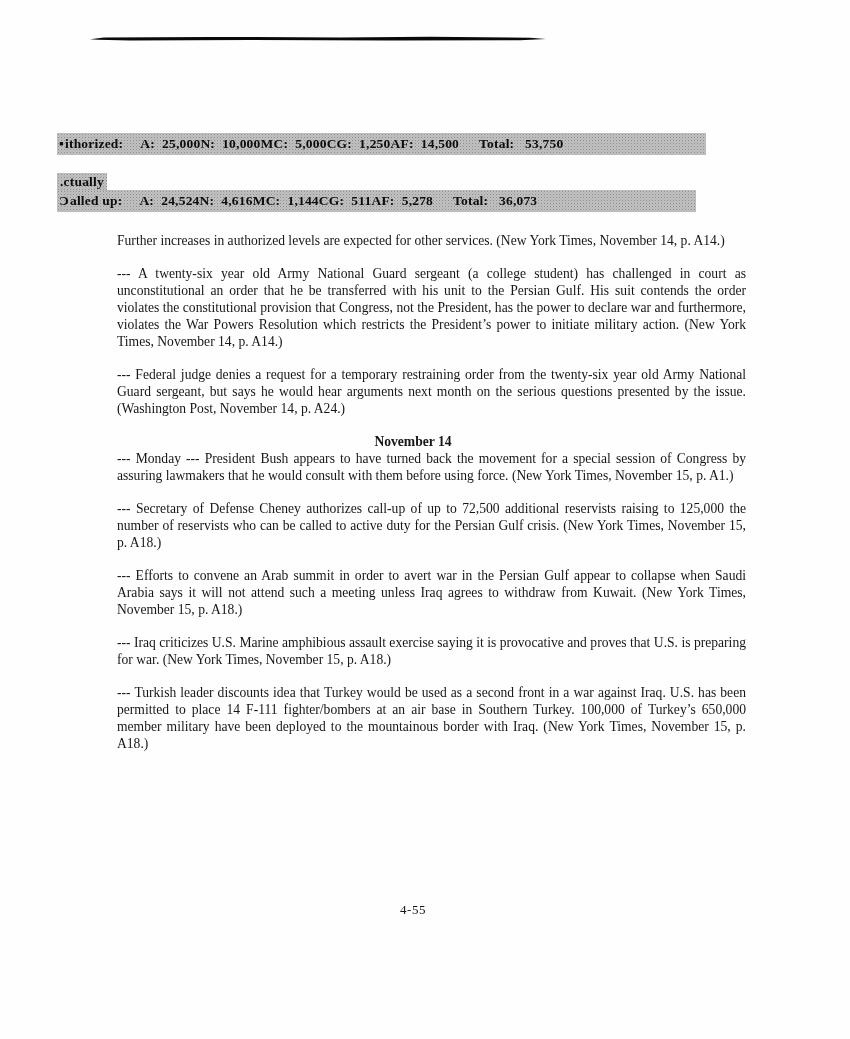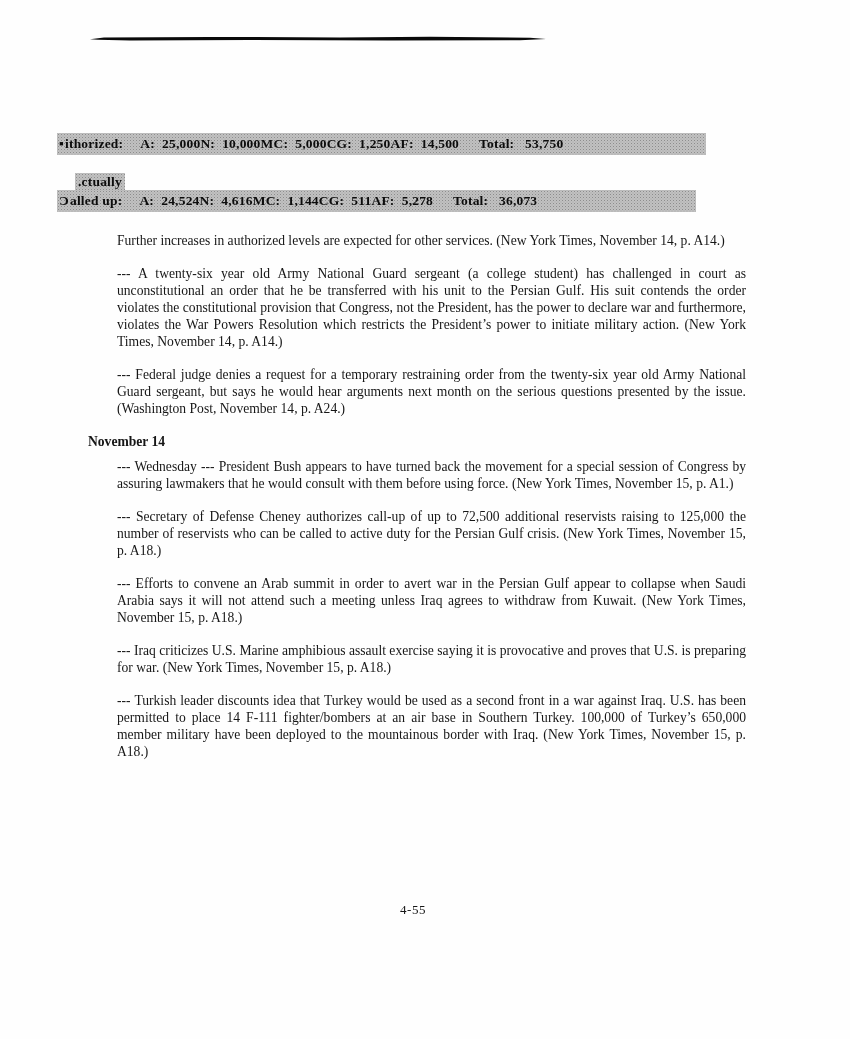--- a/index.html
+++ b/index.html
@@ -22,35 +22,35 @@
     background-image:
       radial-gradient(circle, #8d8d8d 0.6px, rgba(0,0,0,0) 0.8px),
       radial-gradient(circle, #a6a6a6 0.6px, rgba(0,0,0,0) 0.8px);
     background-size:3px 3px, 3px 3px;
     background-position:0 0, 1.5px 1.5px;
     font-weight:700; font-size:13.5px; color:#0c0c0c;
     display:flex; align-items:center; white-space:pre;
     letter-spacing:0.2px;
   }
   .row-authorized { left:57px; top:133px; height:22px; width:647px; padding-left:2px; }
-  .row-actually  { left:57px; top:173px; height:17px; width:47px;  padding-left:3px;margin-left:18px; }
+  .row-actually  { left:57px; top:173px; height:17px; width:47px;  padding-left:3px; }
   .row-called    { left:57px; top:190px; height:22px; width:637px; padding-left:2px; }
   .hl-row .mark { margin-right:1px; }
   .hl-row .lbl  { margin-right:17px; }
   .hl-row .cell { }
   .hl-row .total { margin-left:20px; }
 
   
   .content {
     position:absolute; left:80px; top:232px; width:666px;
     font-size:13.6px; line-height:17px; text-align:justify;
   }
   .content p { margin:0 0 16px 0; padding-left:37px; }
   .content h2.section {
-    font-size:13.6px; font-weight:700; margin:8px; padding:0; text-align:left;
+    font-size:13.6px; font-weight:700; margin:0; padding:0; text-align:center;
   }
   .u { text-decoration-thickness:1px; text-underline-offset:2px; }
 
   .page-number {
     position:absolute; left:80px; top:902px; width:666px;
     text-align:center; font-size:13px; letter-spacing:0.5px;
   }
 </style>
 </head>
 <body>
@@ -85,21 +85,21 @@
     <span class="cell">CG:  511</span>
     <span class="cell">AF:  5,278</span>
     <span class="total">Total:   36,073</span>
   </div>
 
   <div class="content">
     <p><span>Further increases in authorized levels are expected for other services. (</span><span class="u">New York Times</span><span>, November 14, p. A14.)</span></p>
     <p><span>--- A twenty-six year old Army National Guard sergeant (a college student) has challenged in court as unconstitutional an order that he be transferred with his unit to the Persian Gulf. His suit contends the order violates the constitutional provision that Congress, not the President, has the power to declare war and furthermore, violates the War Powers Resolution which restricts the President’s power to initiate military action. (</span><span class="u">New York Times</span><span>, November 14, p. A14.)</span></p>
     <p><span>--- Federal judge denies a request for a temporary restraining order from the twenty-six year old Army National Guard sergeant, but says he would hear arguments next month on the serious questions presented by the issue. (</span><span class="u">Washington Post</span><span>, November 14, p. A24.)</span></p>
     <h2 class="section">November 14</h2>
-    <p><span>--- Wednesday --- President Bush appears to have turned back the movement for a special session of Congress by assuring lawmakers that he would consult with them before using force. (</span><span class="u">New York Times</span><span>, November 15, p. A1.)</span></p>
+    <p><span>--- Monday --- President Bush appears to have turned back the movement for a special session of Congress by assuring lawmakers that he would consult with them before using force. (</span><span class="u">New York Times</span><span>, November 15, p. A1.)</span></p>
     <p><span>--- Secretary of Defense Cheney authorizes call-up of up to 72,500 additional reservists raising to 125,000 the number of reservists who can be called to active duty for the Persian Gulf crisis. (</span><span class="u">New York Times</span><span>, November 15, p. A18.)</span></p>
     <p><span>--- Efforts to convene an Arab summit in order to avert war in the Persian Gulf appear to collapse when Saudi Arabia says it will not attend such a meeting unless Iraq agrees to withdraw from Kuwait. (</span><span class="u">New York Times</span><span>, November 15, p. A18.)</span></p>
     <p><span>--- Iraq criticizes U.S. Marine amphibious assault exercise saying it is provocative and proves that U.S. is preparing for war. (</span><span class="u">New York Times</span><span>, November 15, p. A18.)</span></p>
     <p><span>--- Turkish leader discounts idea that Turkey would be used as a second front in a war against Iraq. U.S. has been permitted to place 14 F-111 fighter/bombers at an air base in Southern Turkey. 100,000 of Turkey’s 650,000 member military have been deployed to the mountainous border with Iraq. (</span><span class="u">New York Times</span><span>, November 15, p. A18.)</span></p>
   </div>
 
   <div class="page-number">4-55</div>
 
 </div>
 

